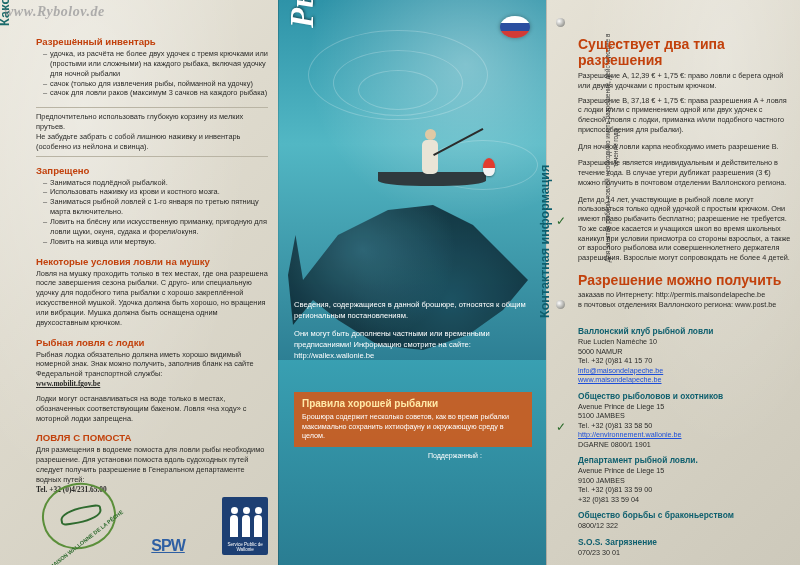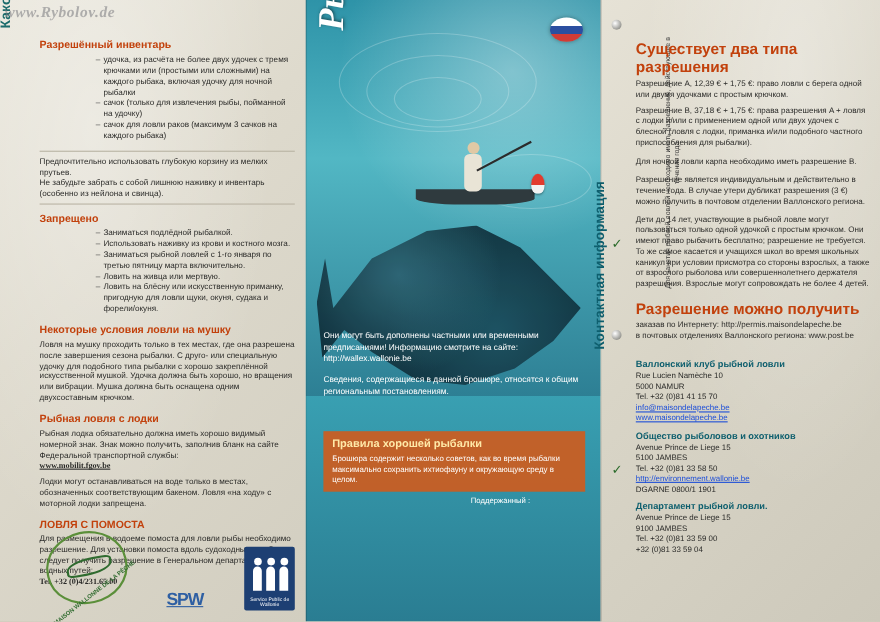--- a/index.html
+++ b/index.html
@@ -49,21 +49,21 @@
   }
   .sec { margin-bottom:9px; }
   .sec h3 {
     margin:0 0 2px 0;
     font-size:9.6px; color:#c2410c; font-weight:bold;
   }
   .sec p, .sec li {
     margin:0; font-size:7.4px; line-height:1.33; color:#2a2a28;
   }
   .sec ul { margin:0; padding-left:9px; list-style:none; }
-  .sec li { position:relative; padding-left:5px;margin-left:44px; }
+  .sec li { position:relative; padding-left:5px; }
   .sec li:before {
     content:"–"; position:absolute; left:-2px; top:0; color:#444;
   }
   .callout {
     border-top:1px solid #b9b4a4; border-bottom:1px solid #b9b4a4;
     padding:4px 0; margin:5px 0 8px 0;
   }
   .link { color:#1d4ed8; text-decoration:underline; }
   .bold { font-weight:bold;font-family:Liberation Serif, serif; }
 
@@ -266,22 +266,22 @@
         <p>Предпочтительно использовать глубокую корзину из мелких прутьев.</p>
         <p>Не забудьте забрать с собой лишнюю наживку и инвентарь (особенно из нейлона и свинца).</p>
       </div>
 
       <div class="sec">
         <h3>Запрещено</h3>
         <ul>
           <li>Заниматься подлёдной рыбалкой.</li>
           <li>Использовать наживку из крови и костного мозга.</li>
           <li>Заниматься рыбной ловлей с 1-го января по третью пятницу марта включительно.</li>
+          <li>Ловить на блёсну или искусственную приманку, пригодную для ловли щуки, окуня, судака и форели/окуня.</li>
           <li>Ловить на живца или мертвую.</li>
-          <li>Ловить на блёсну или искусственную приманку, пригодную для ловли щуки, окуня, судака и форели/окуня.</li>
         </ul>
       </div>
 
       <div class="sec">
         <h3>Некоторые условия ловли на мушку</h3>
         <p>Ловля на мушку проходить только в тех местах, где она разрешена после завершения сезона рыбалки. С друго- или специальную удочку для подобного типа рыбалки с хорошо закреплённой искусственной мушкой. Удочка должна быть хорошо, но вращения или вибрации. Мушка должна быть оснащена одним двухсоставным крючком.</p>
       </div>
 
       <div class="sec">
         <h3>Рыбная ловля с лодки</h3>
@@ -345,22 +345,22 @@
 
     <div class="fish-silhouette">
       <div class="fish-texture"></div>
     </div>
 
     <div class="title-vert">
       <span class="t">Рыбкаа – это просто !</span>
     </div>
 
     <div class="center-box">
+      <p>Сведения, содержащиеся в данной брошюре, относятся к общим региональным постановлениям.</p>
       <p>Они могут быть дополнены частными или временными предписаниями! Информацию смотрите на сайте: http://wallex.wallonie.be</p>
-      <p>Сведения, содержащиеся в данной брошюре, относятся к общим региональным постановлениям.</p>
     </div>
 
     <div class="orange-box">
       <h4>Правила хорошей рыбалки</h4>
       <p>Брошюра содержит несколько советов, как во время рыбалки максимально сохранить ихтиофауну и окружающую среду в целом.</p>
     </div>
 
     <div class="supported">Поддержанный :</div>
   </div>
 
@@ -413,21 +413,33 @@
       <div>
         <h4>Департамент рыбной ловли.</h4>
         <p>
           <span>Avenue Prince de Liege 15</span><br>
           <span>9100 JAMBES</span><br>
           <span>Tel. +32 (0)81 33 59 00</span><br>
           <span>+32 (0)81 33 59 04</span>
         </p>
       </div>
 
-
+      <div>
+        <h4>Общество борьбы с браконьерством</h4>
+        <p>
+          <span>0800/12 322</span>
+        </p>
+      </div>
+
+      <div>
+        <h4>S.O.S. Загрязнение</h4>
+        <p>
+          <span>070/23 30 01</span>
+        </p>
+      </div>
     </div>
   </div>
 
   <div class="fold" style="left:278px"></div>
   <div class="fold" style="left:546px"></div>
   <div class="grommet" style="left:556px; top:18px;"></div>
   <div class="grommet" style="left:556px; top:300px;"></div>
   <div class="fishhook" style="left:556px; top:214px;">✓</div>
   <div class="fishhook" style="left:556px; top:420px;">✓</div>
 

